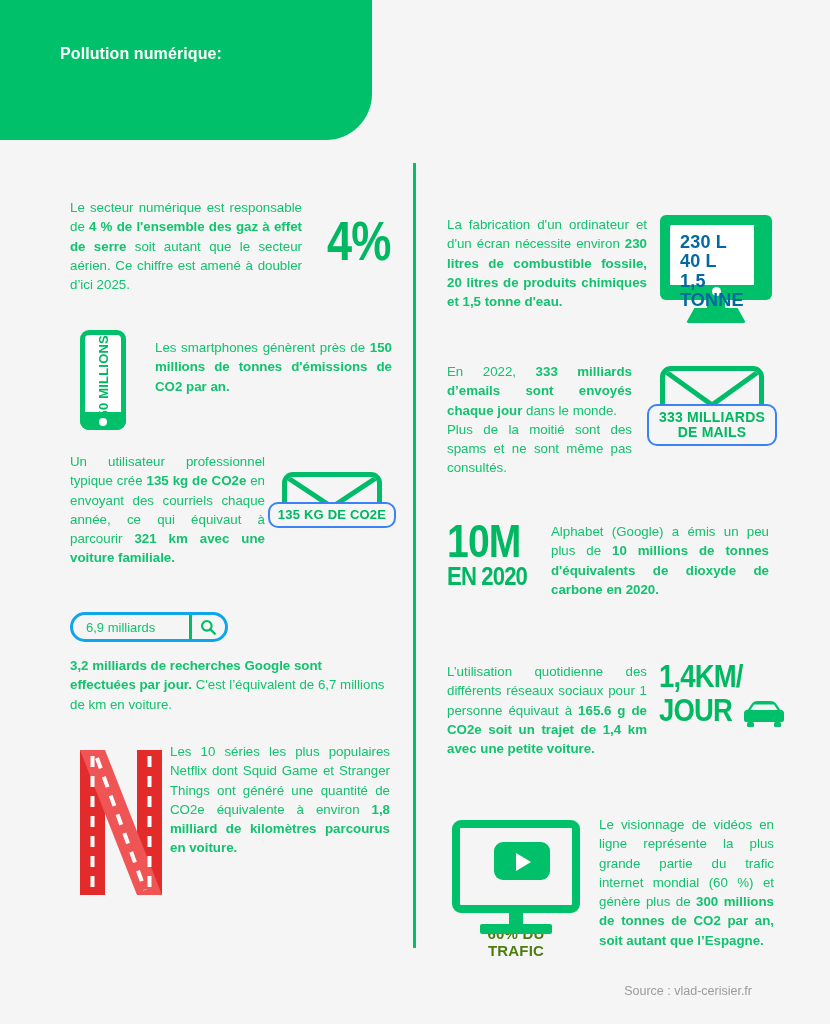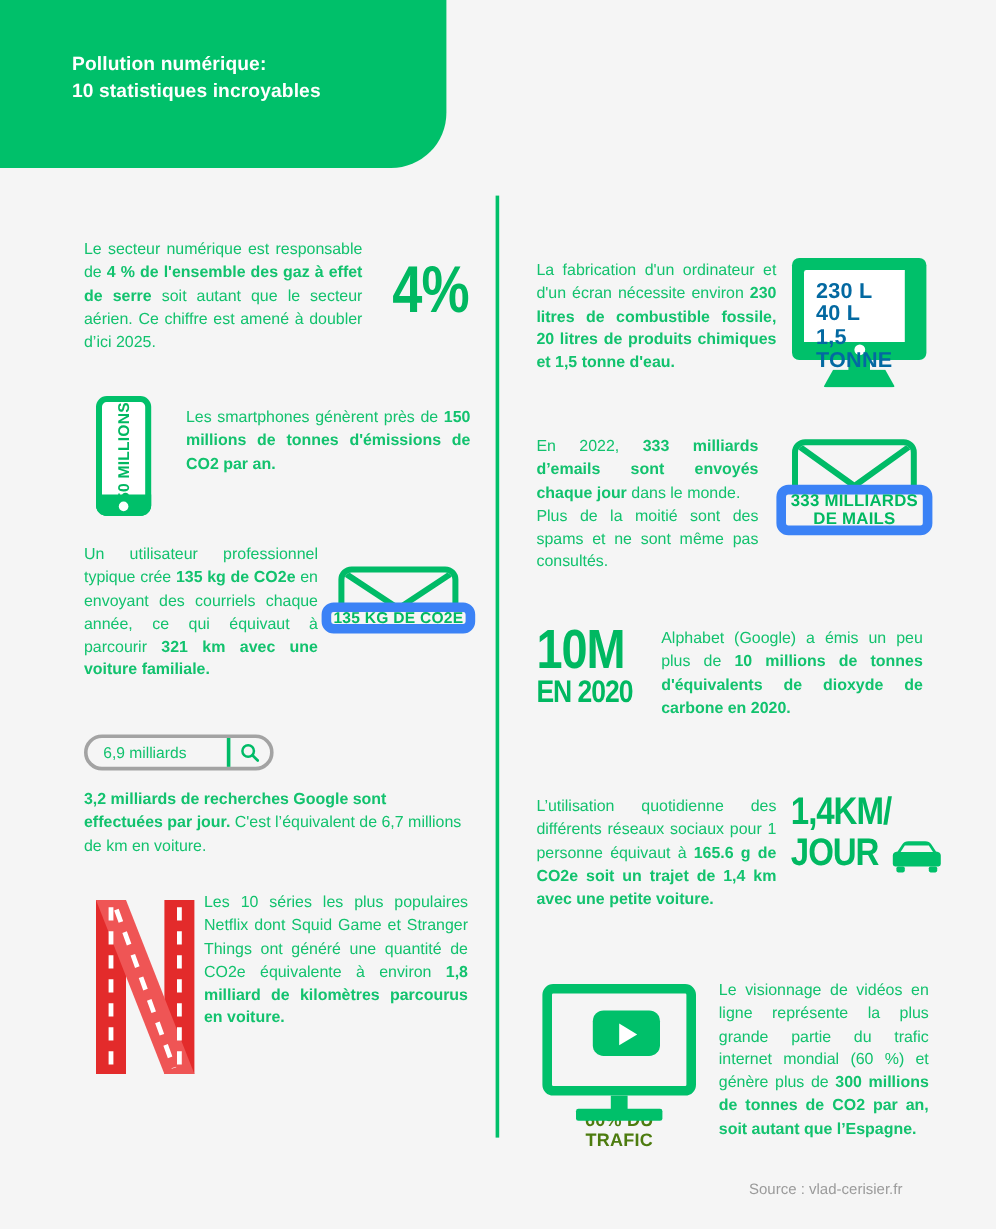--- a/index.html
+++ b/index.html
@@ -115,40 +115,40 @@
   #b3 .para { width: 195px; }
   .env {
     position: absolute;
     border: 5px solid #00bb67;
     border-radius: 11px;
     background: #f5f5f5;
     overflow: hidden;
   }
   .env-badge {
     position: absolute;
-    border: 8px solid #3b82f6;
+    border: 2px solid #3b82f6;
     border-radius: 10px;
     background: #f5f5f5;
     color: #00b861;
     font-weight: bold;
     font-family: "Liberation Sans Narrow", "Liberation Sans", sans-serif;
     display: flex; align-items: center; justify-content: center;
     text-align: center;
     line-height: 1.05;
     letter-spacing: 0.2px;
   }
   #env1 { left: 212px; top: 20px; width: 100px; height: 54px; }
   #env1-badge { left: 198px; top: 50px; width: 128px; height: 26px; font-size: 13px; }
 
   
   #b4 { left: 70px; top: 612px; width: 320px; }
   .searchbar {
     position: absolute; left: 0; top: 0;
     width: 158px; height: 30px;
-    border: 3px solid #a3a3a3;
+    border: 3px solid #0ea5e9;
     border-radius: 16px;
     background: #f5f5f5;
   }
   .searchbar-text {
     position: absolute; left: 13px; top: 50%;
     transform: translateY(-50%);
     color: #12c26e; font-size: 13px;
   }
   .searchbar-sep {
     position: absolute; right: 33px; top: 0; bottom: 0;
@@ -277,21 +277,20 @@
   }
 </style>
 </head>
 <body>
 
 <div id="page">
 
   <div id="header-banner"></div>
   <div id="header-title">
     <span>Pollution numérique:</span>
-    <span class="l2">10 statistiques incroyables</span>
   </div>
 
   <div id="center-divider"></div>
 
   <div class="block" id="b1">
     <div class="para"><span>Le secteur numérique est responsable de </span><b>4 % de l'ensemble des gaz à effet de serre</b><span> soit autant que le secteur aérien. Ce chiffre est amené à doubler d’ici 2025.</span></div>
     <div class="bignum num">4%</div>
   </div>
 
   <div class="block" id="b2">

